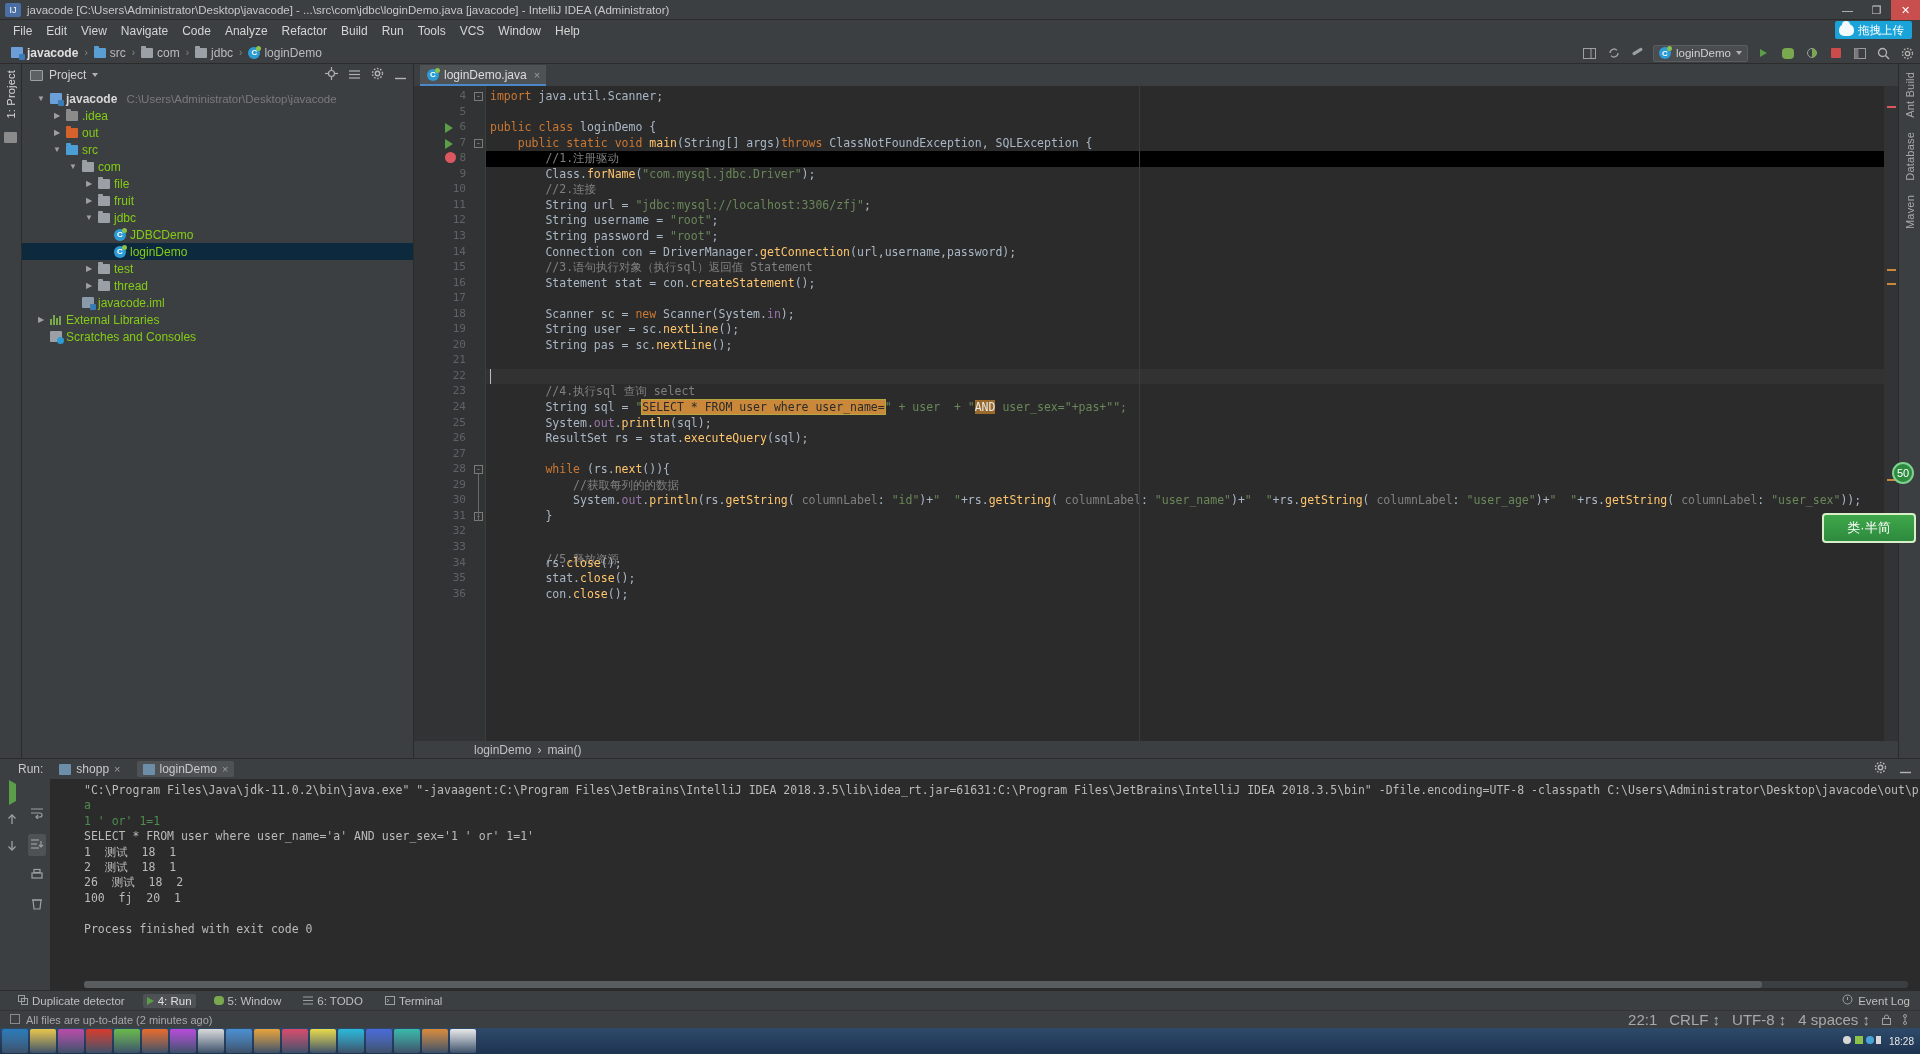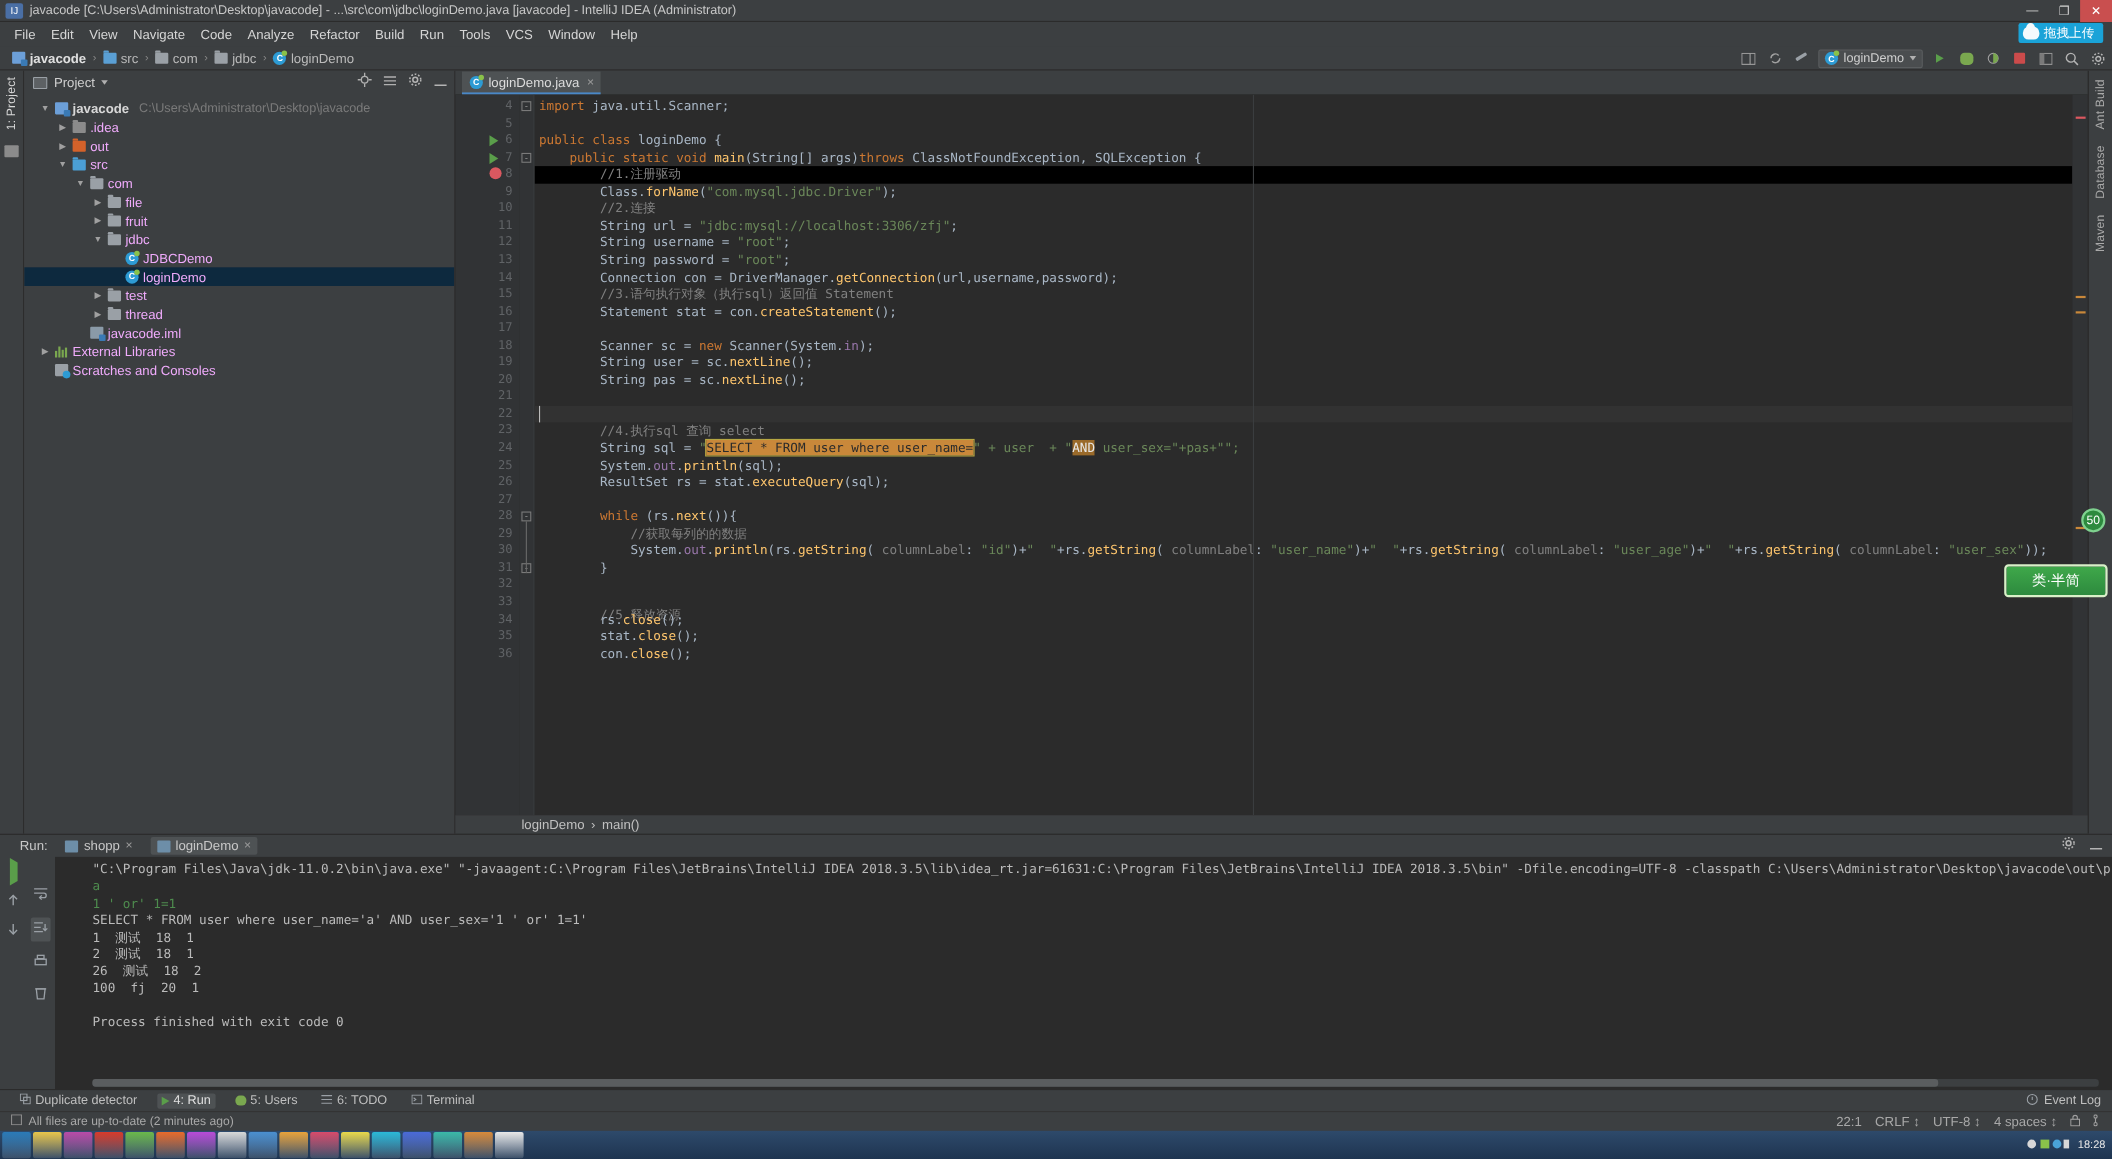--- a/index.html
+++ b/index.html
@@ -98,21 +98,21 @@
   .project{ width:392px; background:#3c3f41; display:flex; flex-direction:column; flex:0 0 392px;
     border-right:1px solid #2b2b2b; min-height:0;}
   .proj-head{ height:22px; display:flex; align-items:center; padding:0 4px 0 8px; gap:6px; position:relative;}
   .proj-head .pico{width:13px;height:11px;border:1px solid #9aa0a6;border-radius:1px;background:#5d6164;}
   .proj-title{font-size:12px;color:#cfcfcf;}
   .proj-head-right{position:absolute;right:6px;display:flex;gap:10px;align-items:center;}
   .tree{ flex:1 1 auto; overflow:hidden; padding-top:4px; font-size:12px;}
   .trow{ height:17px; display:flex; align-items:center; gap:4px; white-space:nowrap; padding-right:4px;}
   .trow.selected{ background:#0d293e; }
   .trow .arrow{ width:10px; display:flex;align-items:center;justify-content:center;color:#a0a0a0;font-size:8px;}
-  .trow .tlabel{ color:#f0abfc; }
+  .trow .tlabel{ color:#84cc16; }
   .trow .tlabel.b{ font-weight:bold; color:#d8d8d8;}
   .trow .tpath{ color:#7a7a7a; font-size:11.5px; margin-left:5px;}
   .lib-ico{ width:12px;height:11px; display:flex; gap:1px; align-items:flex-end;}
   .lib-ico i{ display:block; width:2px; background:#7aa84f;}
   .scr-ico{width:12px;height:11px;background:#9aa0a6;border-radius:1px;position:relative;}
   .scr-ico:after{content:"";position:absolute;right:-2px;bottom:-2px;width:7px;height:7px;border-radius:50%;background:#2d9bd4;}
 
   
   .editorcol{ flex:1 1 auto; display:flex; flex-direction:column; min-width:0; min-height:0; background:#2b2b2b;}
   .tabstrip{ height:22px; background:#3c3f41; display:flex; align-items:flex-end; padding-left:6px; flex:0 0 22px;}
@@ -169,21 +169,21 @@
   
   .bottombar{ height:20px; flex:0 0 20px; background:#3c3f41; display:flex; align-items:center;
      gap:14px; padding-left:14px; border-top:1px solid #2b2b2b; position:relative;}
   .btab{ display:flex; align-items:center; gap:4px; font-size:11.5px; color:#bfbfbf; padding:1px 4px;}
   .btab.active{ background:#4e5254; border-radius:2px; color:#e0e0e0;}
   .bottombar-right{ position:absolute; right:10px; display:flex; align-items:center; gap:5px; font-size:11.5px; color:#bfbfbf;}
 
   
   .statusbar{ height:18px; flex:0 0 18px; background:#3c3f41; display:flex; align-items:center;
      padding-left:10px; font-size:11px; color:#a8a8a8; position:relative; border-top:1px solid #333;}
-  .status-right{ position:absolute; right:8px; display:flex; align-items:center; gap:12px; font-size:12px;}
+  .status-right{ position:absolute; right:8px; display:flex; align-items:center; gap:12px; font-size:15px;}
 
   
   .taskbar{ height:26px; flex:0 0 26px; background:linear-gradient(#2e4a6b,#1e3450); display:flex;
     align-items:center; padding-left:2px; gap:2px; position:relative;}
   .tbi{ width:26px;height:24px;border-radius:2px; display:flex;align-items:center;justify-content:center;
     font-size:10px;color:#fff;}
   .tray{ position:absolute; right:6px; display:flex; align-items:center; gap:7px; color:#e8e8e8; font-size:10px;}
   .clock{ text-align:right; line-height:11px; font-size:10px;}
 
   
@@ -653,21 +653,21 @@
           </svg>
       </span>
       <span>Duplicate detector</span>
     </div>
     <div class="btab active">
       <span class="tri-right"></span>
       <span>4: Run</span>
     </div>
     <div class="btab">
       <span class="bug-ico" style="width:10px;height:9px"></span>
-      <span>5: Users</span>
+      <span>5: Window</span>
     </div>
     <div class="btab">
       <span>
         <svg width="10" height="9" viewBox="0 0 10 9">
             <line x1="0" y1="1" x2="10" y2="1" stroke="#9aa0a6"></line>
             <line x1="0" y1="4.5" x2="10" y2="4.5" stroke="#9aa0a6"></line>
             <line x1="0" y1="8" x2="10" y2="8" stroke="#9aa0a6"></line>
           </svg>
       </span>
       <span>6: TODO</span>

